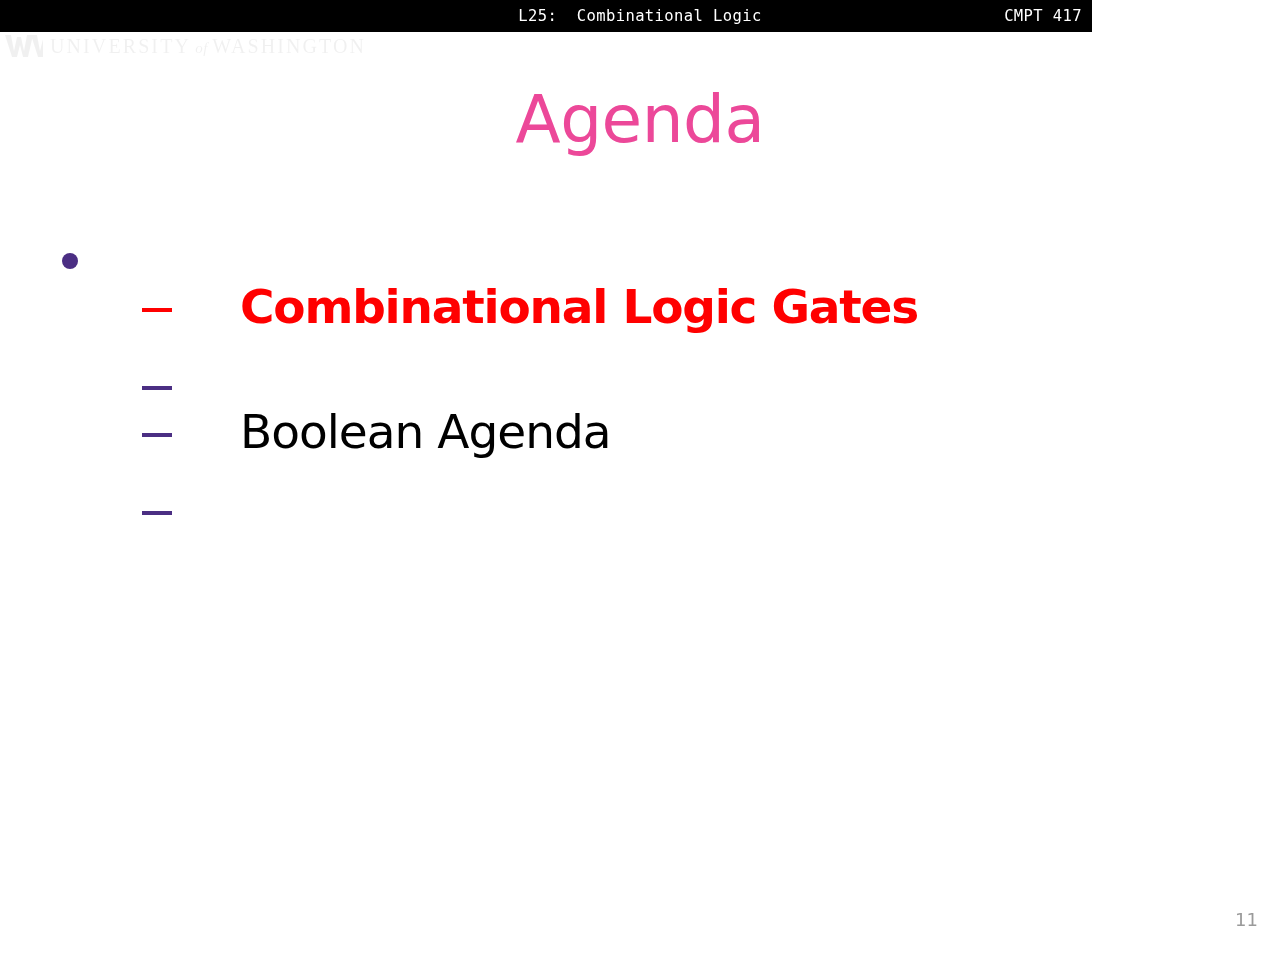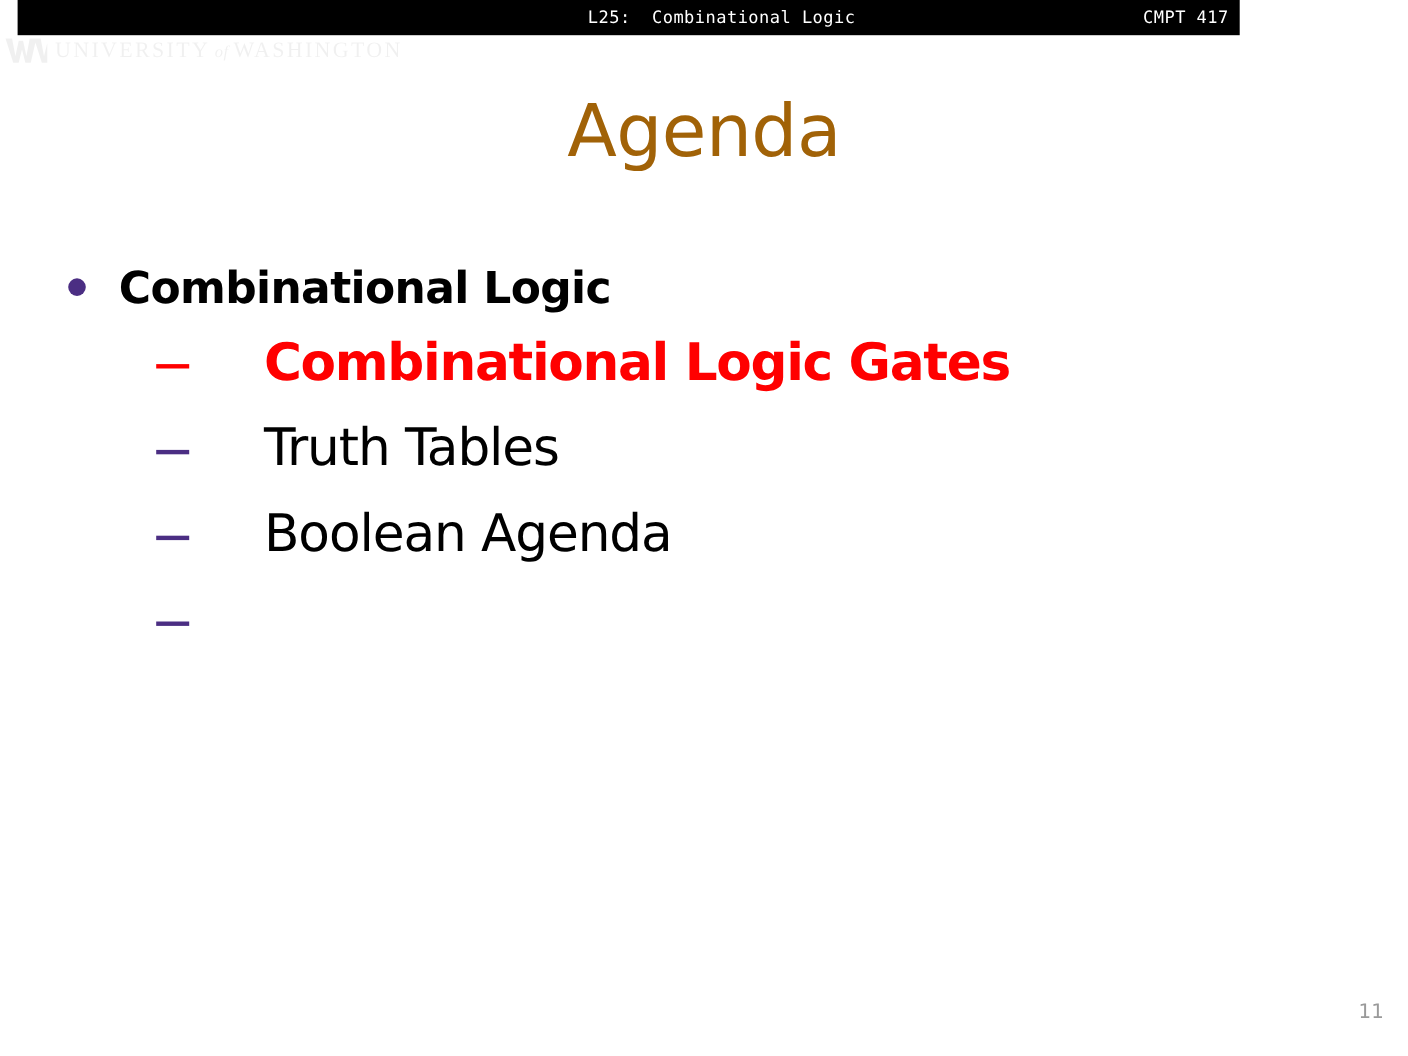--- a/index.html
+++ b/index.html
@@ -20,31 +20,30 @@
     position: relative;
     width: 1280px;
     height: 960px;
     background: #ffffff;
     overflow: hidden;
   }
 
   
   #topbar {
     position: absolute;
-    left: 16px; top: 0;
+    left: 0; top: 0;
     width: 1092px;
     height: 32px;
     background: #000000;
     color: #ffffff;
     font-family: "DejaVu Sans Mono", "Liberation Mono", monospace;
     font-size: 15.5px;
     line-height: 32px;
     letter-spacing: 0.4px;
     white-space: pre;
-    padding-left: 19px;
   }
   #topbar-center {
     position: absolute;
     left: 0; top: 0;
     width: 1280px;
     text-align: center;
   }
   #topbar-right {
     position: absolute;
     right: 10px; top: 0;
@@ -86,21 +85,21 @@
   #title {
     position: absolute;
     left: 0;
     top: 78px;
     width: 1280px;
     text-align: center;
     font-family: "DejaVu Sans", sans-serif;
     font-size: 66px;
     font-weight: 400;
     line-height: 84px;
-    color: #a16207;
+    color: #ec4899;
     letter-spacing: -0.5px;
   }
 
   
   #body {
     position: absolute;
     left: 62px;
     top: 232px;
     width: 1160px;
   }
@@ -188,31 +187,29 @@
     </span>
     <span class="wordmark"><span>UNIVERSITY</span><span class="of"> of </span><span>WASHINGTON</span></span>
   </div>
 
   <div id="title">Agenda</div>
 
   <div id="body">
 
     <div class="lvl1">
       <span class="bullet-dot"></span>
-      <span class="lvl1-text">Combinational Logic</span>
     </div>
 
     <div class="lvl2">
       <span class="dash red"></span>
       <span class="lvl2-text highlight">Combinational Logic Gates</span>
     </div>
 
     <div class="lvl2">
       <span class="dash purple"></span>
-      <span class="lvl2-text">Truth Tables</span>
     </div>
 
     <div class="lvl2">
       <span class="dash purple"></span>
       <span class="lvl2-text">Boolean Agenda</span>
     </div>
 
     <div class="lvl2">
       <span class="dash purple"></span>
     </div>

